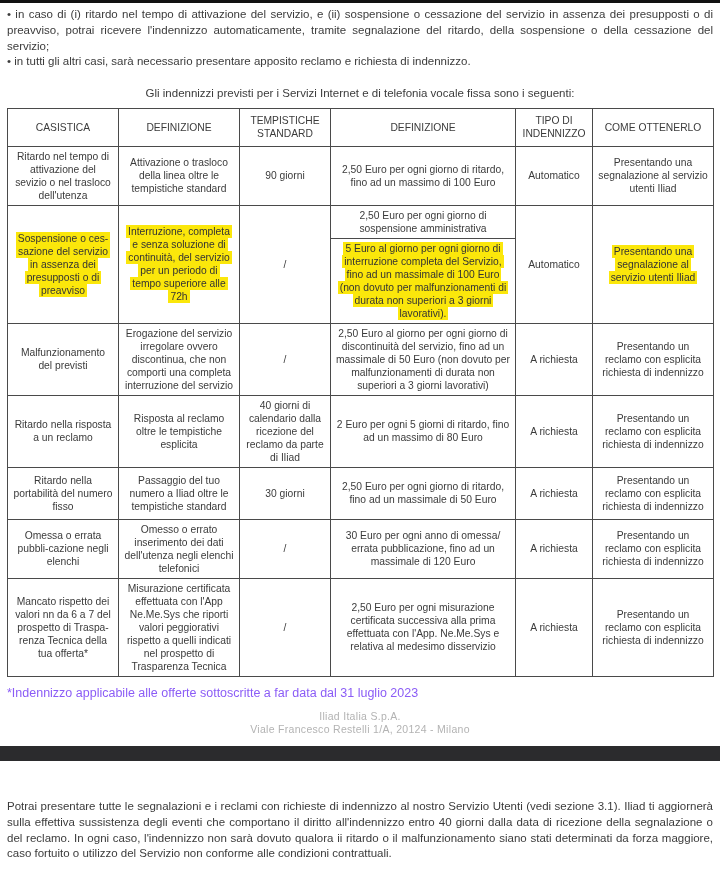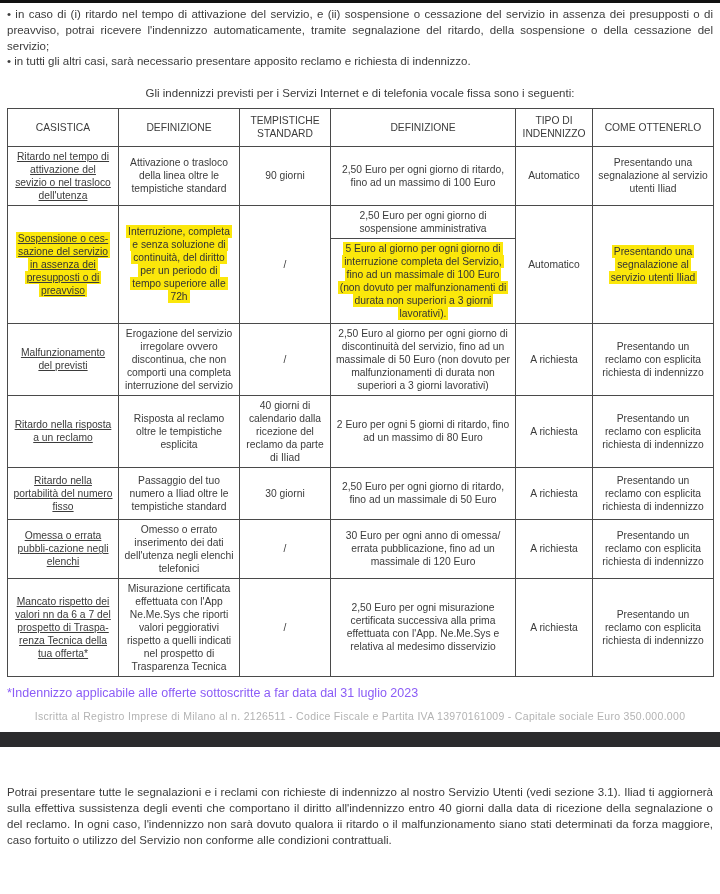--- a/index.html
+++ b/index.html
@@ -34,21 +34,21 @@
     text-align: center;
     vertical-align: middle;
     padding: 3px 5px;
     color: #3b3b3b;
     word-wrap: break-word;
   }
   table.indemnity th {
     font-weight: normal;
     height: 38px;
   }
-  td.left { text-align: left; text-decoration: underline; }
+  td.left { text-align: left; }
   tr.r0 { height: 52px; }
   tr.r1a td.sub { height: 28px; }
   tr.r1b { height: 68px; }
   tr.r2 { height: 71px; }
   tr.r3 { height: 66px; }
   tr.r4 { height: 52px; margin-top: 10px; }
   tr.r5 { height: 52px; }
   tr.r6 { height: 73px; }
   .hl {
     background: #fbe70b;
@@ -121,21 +121,21 @@
       <tr class="r0">
         <td class="left">Ritardo nel tempo di attivazione del sevizio o nel trasloco dell'utenza</td>
         <td>Attivazione o trasloco della linea oltre le tempistiche standard</td>
         <td>90 giorni</td>
         <td>2,50 Euro per ogni giorno di ritardo, fino ad un massimo di 100 Euro</td>
         <td>Automatico</td>
         <td>Presentando una segnalazione al servizio utenti Iliad</td>
       </tr>
       <tr class="r1a">
         <td class="left" rowspan="2"><span class="hl">Sospensione o ces-sazione del servizio in assenza dei presupposti o di preavviso</span></td>
-        <td rowspan="2"><span class="hl">Interruzione, completa e senza soluzione di continuità, del diritto per un periodo di tempo superiore alle 72h</span></td>
+        <td rowspan="2"><span class="hl">Interruzione, completa e senza soluzione di continuità, del servizio per un periodo di tempo superiore alle 72h</span></td>
         <td rowspan="2">/</td>
         <td class="sub">2,50 Euro per ogni giorno di sospensione amministrativa</td>
         <td rowspan="2">Automatico</td>
         <td rowspan="2"><span class="hl">Presentando una segnalazione al servizio utenti Iliad</span></td>
       </tr>
       <tr class="r1b">
         <td><span class="hl">5 Euro al giorno per ogni giorno di interruzione completa del Servizio, fino ad un massimale di 100 Euro (non dovuto per malfunzionamenti di durata non superiori a 3 giorni lavorativi).</span></td>
       </tr>
       <tr class="r2">
         <td class="left">Malfunzionamento del previsti</td>
@@ -176,21 +176,22 @@
         <td>2,50 Euro per ogni misurazione certificata successiva alla prima effettuata con l'App. Ne.Me.Sys e relativa al medesimo disservizio</td>
         <td>A richiesta</td>
         <td>Presentando un reclamo con esplicita richiesta di indennizzo</td>
       </tr>
     </tbody>
   </table>
 
   <p class="footnote">*Indennizzo applicabile alle offerte sottoscritte a far data dal 31 luglio 2023</p>
 
   <div class="company">
-    <div>Iscritta al Registro Imprese di Milano al n. 2126511 - Codice Fiscale e Partita IVA 13970161009 - Capitale sociale Euro 350.000.000</div>
+    <div>Iliad Italia S.p.A.</div>
+    <div>Viale Francesco Restelli 1/A, 20124 - Milano</div>
   </div>
 
 </div>
 
 <div class="divider-bar"></div>
 
 <div class="closing">
   <p>Potrai presentare tutte le segnalazioni e i reclami con richieste di indennizzo al nostro Servizio Utenti (vedi sezione 3.1). Iliad ti aggiornerà sulla effettiva sussistenza degli eventi che comportano il diritto all'indennizzo entro 40 giorni dalla data di ricezione della segnalazione o del reclamo. In ogni caso, l'indennizzo non sarà dovuto qualora ii ritardo o il malfunzionamento siano stati determinati da forza maggiore, caso fortuito o utilizzo del Servizio non conforme alle condizioni contrattuali.</p>
 
 </div>

